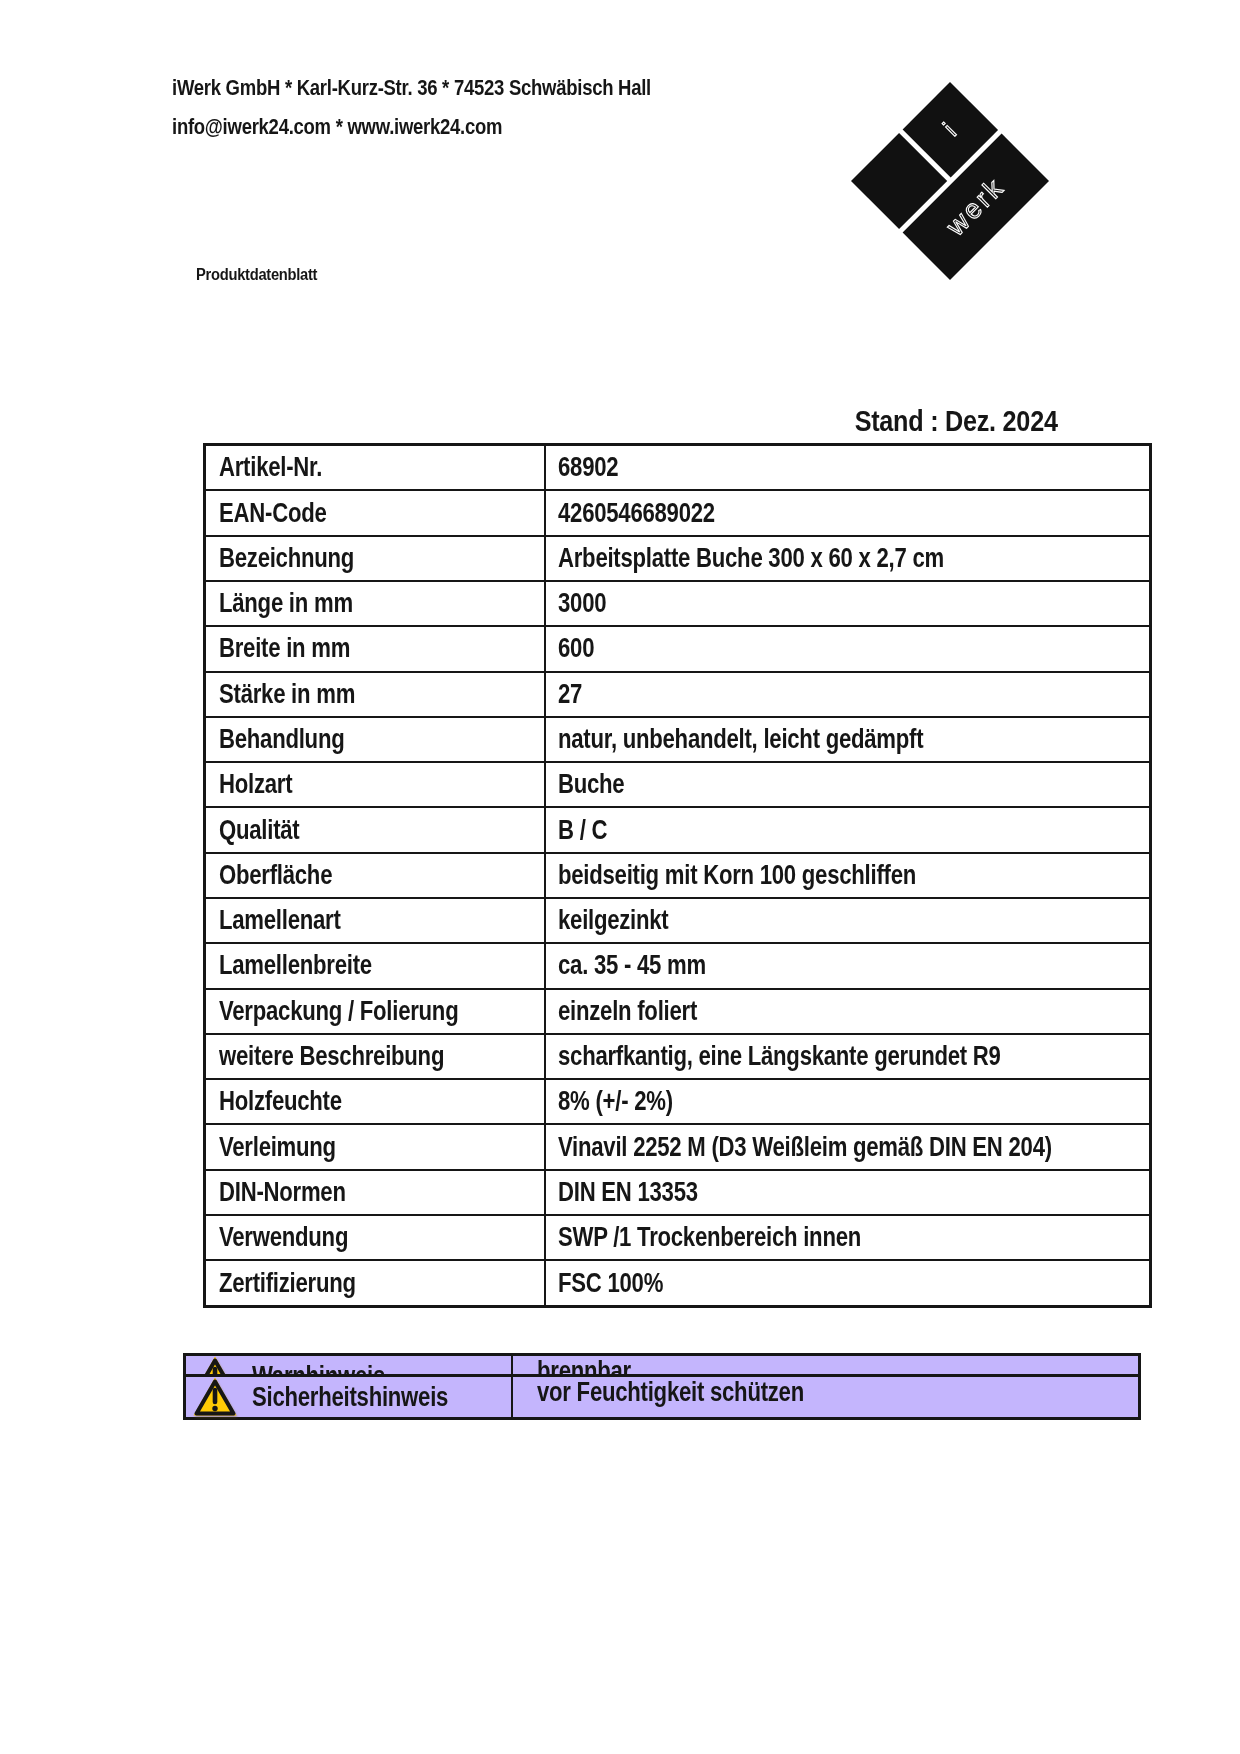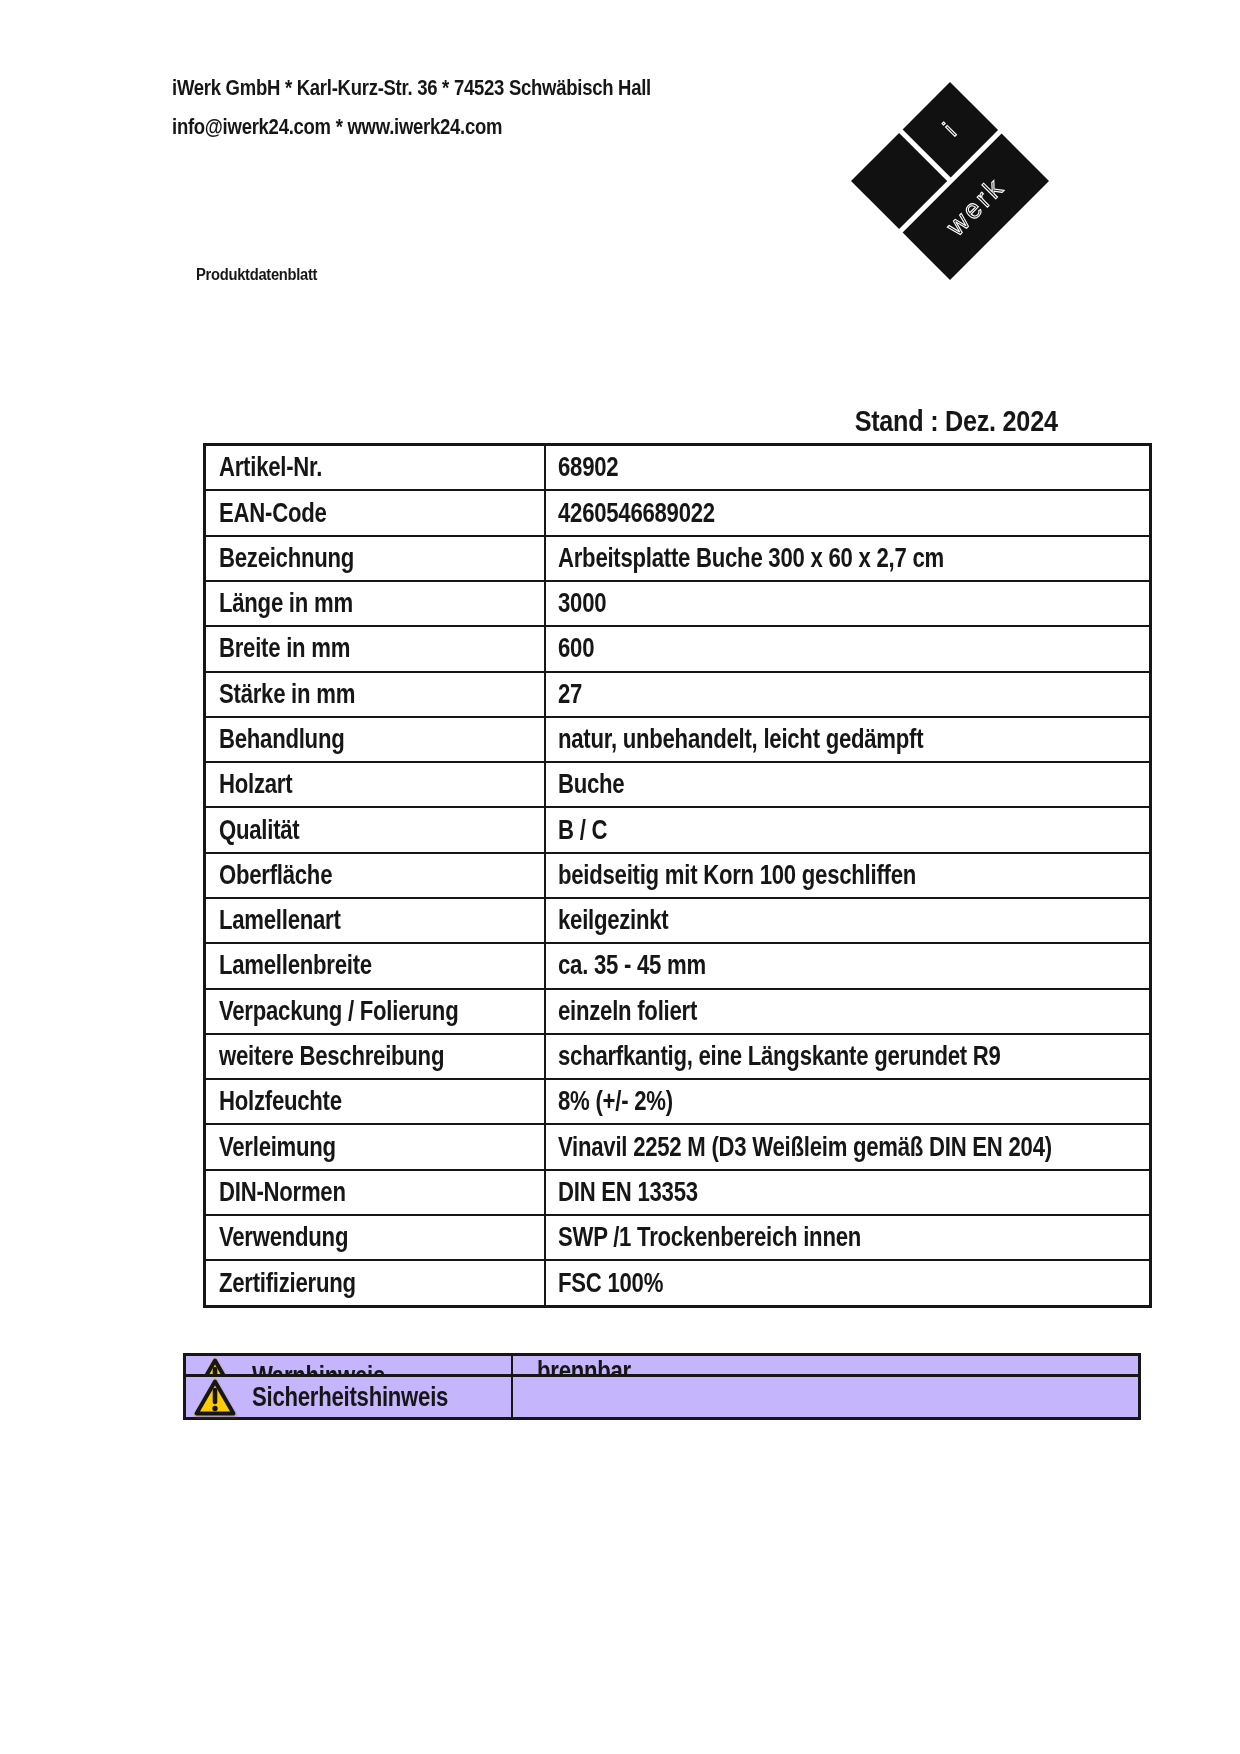--- a/index.html
+++ b/index.html
@@ -200,15 +200,18 @@
   <div class="notice n2">
     <div class="n-left">
       <svg class="warn-icon" width="44" height="40" viewBox="0 0 44 40">
         <path d="M22 0.5 L43.5 38.5 H0.5 Z" fill="#F2BD00"></path>
         <path d="M22 4.5 L40.5 36.5 H3.5 Z" fill="#FFCB05" stroke="#161616" stroke-width="4" stroke-linejoin="round"></path>
         <path d="M22 13 v12" stroke="#161616" stroke-width="4.6" stroke-linecap="round"></path>
         <circle cx="22" cy="31.5" r="2.7" fill="#161616"></circle>
       </svg>
       <span class="txt cond">Sicherheitshinweis</span>
     </div>
+    <div class="n-right">
+      <span class="txt cond">vor Feuchtigkeit schützen</span>
+    </div>
   </div>
 
 </div>
 
 </body></html>

